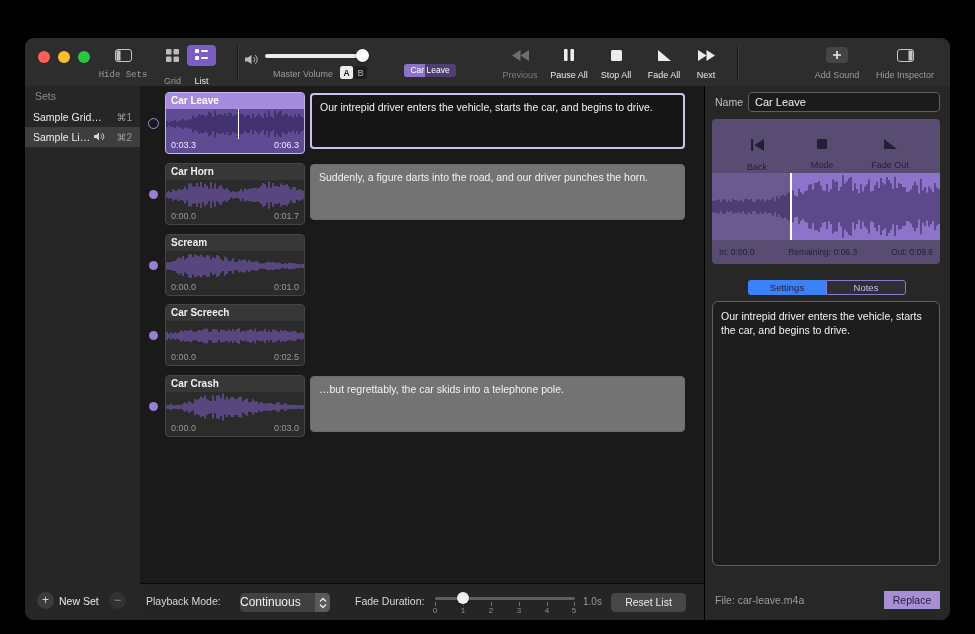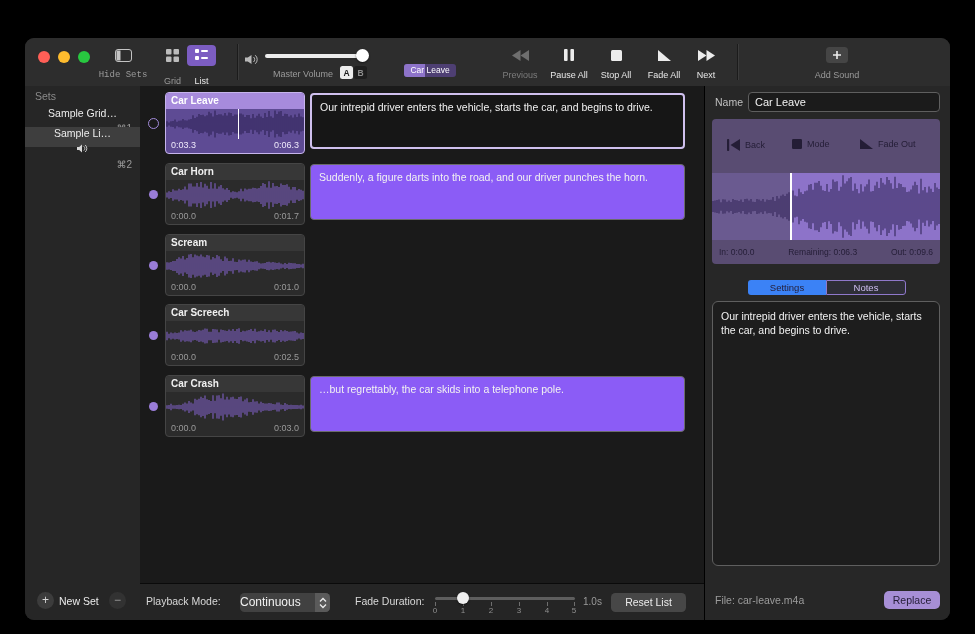--- a/index.html
+++ b/index.html
@@ -33,21 +33,21 @@
   .ab .a{background:#ececec;color:#1b1b1b;}
   .ab .b{background:#1e1e1e;color:#8f8f8f;}
   .chip{position:absolute;left:379px;top:26px;width:52px;height:13px;background:#4e3f73;border-radius:3px;overflow:hidden;}
   .chip .prog{position:absolute;left:0;top:0;bottom:0;width:40%;background:#8d73c9;}
   .chip .txt{position:relative;font-size:8.5px;color:#fff;text-align:center;line-height:13px;white-space:nowrap;}
 
   
   .sidebar{position:absolute;left:0;top:48px;bottom:0;width:115px;background:#262626;border-right:1px solid #000;}
   .sets-header{position:absolute;left:10px;top:4px;font-size:10.5px;color:#8b8b8b;}
   .set-item{position:absolute;left:0;right:0;height:20px;display:flex;align-items:center;
-    padding:0 8px;font-size:10.5px;color:#ececec;gap:4px;box-sizing:border-box;white-space:nowrap;flex-direction:column;}
+    padding:0 8px;font-size:10.5px;color:#ececec;gap:4px;box-sizing:border-box;white-space:nowrap;}
   .set-item.sel{background:#3e3e3e;}
   .set-item .sc{margin-left:auto;color:#9a9a9a;font-size:10px;}
   .circle-btn{position:absolute;width:17px;height:17px;border-radius:50%;background:#3c3c3c;color:#d6d6d6;
     font-size:12px;line-height:16px;text-align:center;}
   .newset-label{position:absolute;left:34px;bottom:13px;font-size:10.5px;color:#ececec;}
 
   
   .main{position:absolute;left:115px;right:245px;top:48px;bottom:0;background:#1a1a1a;}
   .rows{position:absolute;left:0;right:0;top:0;bottom:36px;overflow:hidden;}
   .row{position:absolute;left:0;right:0;height:64px;}
@@ -58,21 +58,21 @@
   .row.playing .card{background:#5e4b94;border-color:#c6b4ec;}
   .card-name{height:16px;line-height:16px;padding:0 5px;font-size:10px;font-weight:bold;color:#f0f0f0;background:#373737;}
   .row.playing .card-name{background:#a78bdc;color:#fff;}
   .card-wave{position:absolute;left:0;right:0;top:16px;height:30px;color:#7e60c4;overflow:hidden;}
   .row.playing .card-wave{color:#2c2153;}
   .card-playhead{display:none;}
   .row.playing .card-playhead{display:block;position:absolute;left:52%;top:16px;height:30px;width:1.5px;background:#fff;z-index:2;}
   .card-times{position:absolute;bottom:0;left:0;right:0;height:16px;padding:0 5px;display:flex;
     justify-content:space-between;font-size:9px;line-height:16px;color:#9a9a9a;}
   .row.playing .card-times{color:#efe9fb;}
-  .note{position:absolute;left:170px;width:375px;top:1px;height:56px;background:#8b5cf6;border:1px solid #6b6b6b;
+  .note{position:absolute;left:170px;width:375px;top:1px;height:56px;background:#737373;border:1px solid #6b6b6b;
     border-radius:4px;padding:5px 8px;font-size:10.5px;line-height:1.35;color:#f2f2f2;box-sizing:border-box;overflow:hidden;}
   .row.playing .note{border:2px solid #cfc0ee;background:#161616;}
 
   
   .bottombar{position:absolute;left:0;right:0;bottom:0;height:36px;background:#252525;border-top:1px solid #0a0a0a;}
   .bb-label{position:absolute;font-size:10.5px;color:#d8d8d8;top:11px;white-space:nowrap;}
   .dropdown{position:absolute;left:100px;top:9px;width:90px;height:19px;background:#414141;border-radius:4.5px;}
   .dd-text{line-height:19px;font-size:12px;color:#f2f2f2;}
   .dd-arrows{position:absolute;right:0;top:0;width:15px;height:19px;background:#5a5a5a;border-radius:0 4.5px 4.5px 0;
     display:flex;align-items:center;justify-content:center;}
@@ -86,37 +86,37 @@
   .reset{position:absolute;left:471px;top:9px;width:75px;height:19px;background:#474747;border-radius:4.5px;
     text-align:center;line-height:19px;font-size:10.5px;color:#ececec;}
 
   
   .inspector{position:absolute;right:0;top:48px;bottom:0;width:245px;background:#272727;border-left:1px solid #000;}
   .name-label{position:absolute;left:10px;top:6px;height:20px;line-height:20px;font-size:10.5px;color:#c0c0c0;}
   .name-input{position:absolute;left:43px;top:6px;width:192px;height:20px;box-sizing:border-box;background:#1b1b1b;
     border:1px solid #5f5f5f;border-radius:4px;color:#f2f2f2;font-size:11px;padding:0 6px;
     font-family:"Liberation Sans",sans-serif;}
   .transport{position:absolute;left:7px;top:33px;width:228px;height:145px;background:#594c72;border-radius:4px;overflow:hidden;}
-  .t-btn{position:absolute;top:20px;width:60px;display:flex;flex-direction:row;align-items:center;gap:5px;}
+  .t-btn{position:absolute;top:20px;width:60px;display:flex;flex-direction:column;align-items:center;gap:11px;}
   .t-btn .tl2{font-size:9px;color:#241d36;white-space:nowrap;}
   .t-wave{position:absolute;left:0;top:54px;width:228px;height:67px;background:#6a5a90;}
   .t-sel{position:absolute;left:78px;right:0;top:0;bottom:0;background:#8d73c9;}
   .t-lines{position:absolute;left:0;top:0;right:0;bottom:0;z-index:1;color:#342759;overflow:hidden;}
   .t-playhead{position:absolute;left:78px;top:0;bottom:0;width:1.5px;background:#fff;z-index:2;}
   .t-times{position:absolute;left:0;right:0;bottom:0;height:24px;display:flex;align-items:center;
     justify-content:space-between;padding:0 7px;font-size:8.5px;color:#241d36;}
   .tabs{position:absolute;left:43px;top:194px;height:15px;display:flex;}
   .tab-settings{width:78px;background:#3b82f6;color:#241d36;border-radius:3px 0 0 3px;font-size:9.5px;
     text-align:center;line-height:15px;}
   .tab-notes{width:80px;background:#2e2e37;color:#cdbdf0;border:1px solid #8f78cc;box-sizing:border-box;
     border-radius:0 3px 3px 0;font-size:9.5px;text-align:center;line-height:13px;}
   .notes-box{position:absolute;left:7px;top:215px;width:228px;height:265px;background:#1d1d1d;border:1px solid #5f5f5f;
     border-radius:6px;box-sizing:border-box;padding:7px 8px;font-size:10.5px;line-height:1.35;color:#f2f2f2;overflow:hidden;}
   .file-label{position:absolute;left:10px;top:508px;font-size:10.5px;color:#9c9c9c;white-space:nowrap;}
-  .replace{position:absolute;left:179px;top:505px;width:56px;height:18px;background:#a78fd6;border-radius:5px;
+  .replace{position:absolute;left:179px;top:505px;width:56px;height:18px;background:#a78fd6;border-radius:0;
     color:#241d36;font-size:10.5px;text-align:center;line-height:18px;}
 </style>
 </head>
 <body>
 
 <div class="window">
 
   <div class="toolbar">
     <div class="tl">
       <span class="r"></span>
@@ -231,20 +231,29 @@
     <div class="tbtn" style="left:785px;width:54px;">
       <span class="ic">
         <svg width="22" height="16" viewBox="0 0 22 16">
             <rect width="22" height="16" rx="3.5" fill="#454545"></rect>
             <path d="M11 4v8M7 8h8" stroke="#ececec" stroke-width="1.6"></path>
           </svg>
       </span>
       <span class="tlbl">Add Sound</span>
     </div>
 
+    <div class="tbtn" style="left:848px;width:64px;">
+      <span class="ic">
+        <svg width="17" height="13" viewBox="0 0 17 13">
+            <rect x="0.5" y="0.5" width="16" height="12" rx="2.5" fill="none" stroke="#c4c4c4"></rect>
+            <rect x="11.5" y="1.5" width="4" height="10" fill="#c4c4c4"></rect>
+          </svg>
+      </span>
+      <span class="tlbl">Hide Inspector</span>
+    </div>
   </div>
 
   <div class="sidebar">
     <div class="sets-header">Sets</div>
 
     <div class="set-item" style="top:21px;">
       <span>Sample Grid…</span>
       <span class="sc">⌘1</span>
     </div>
 

